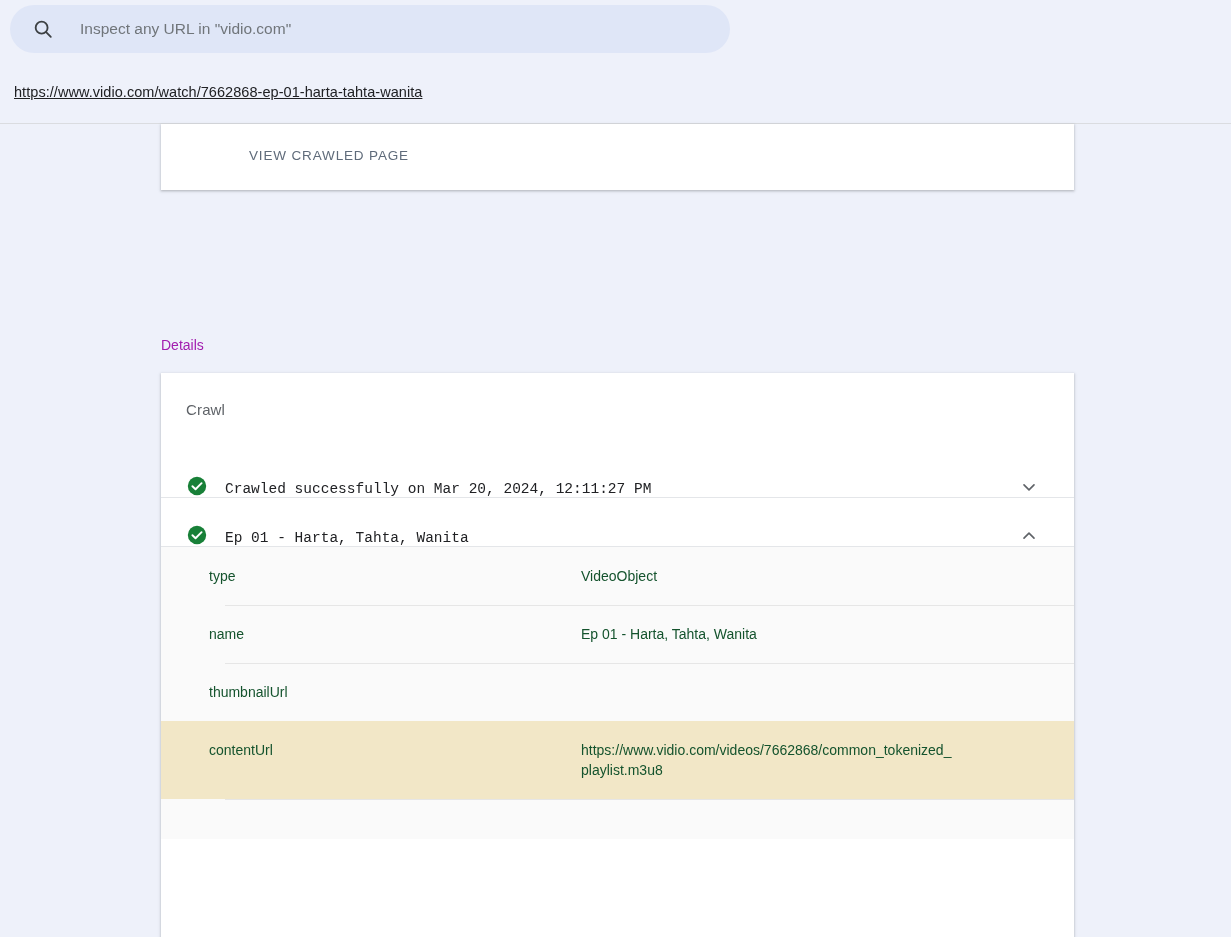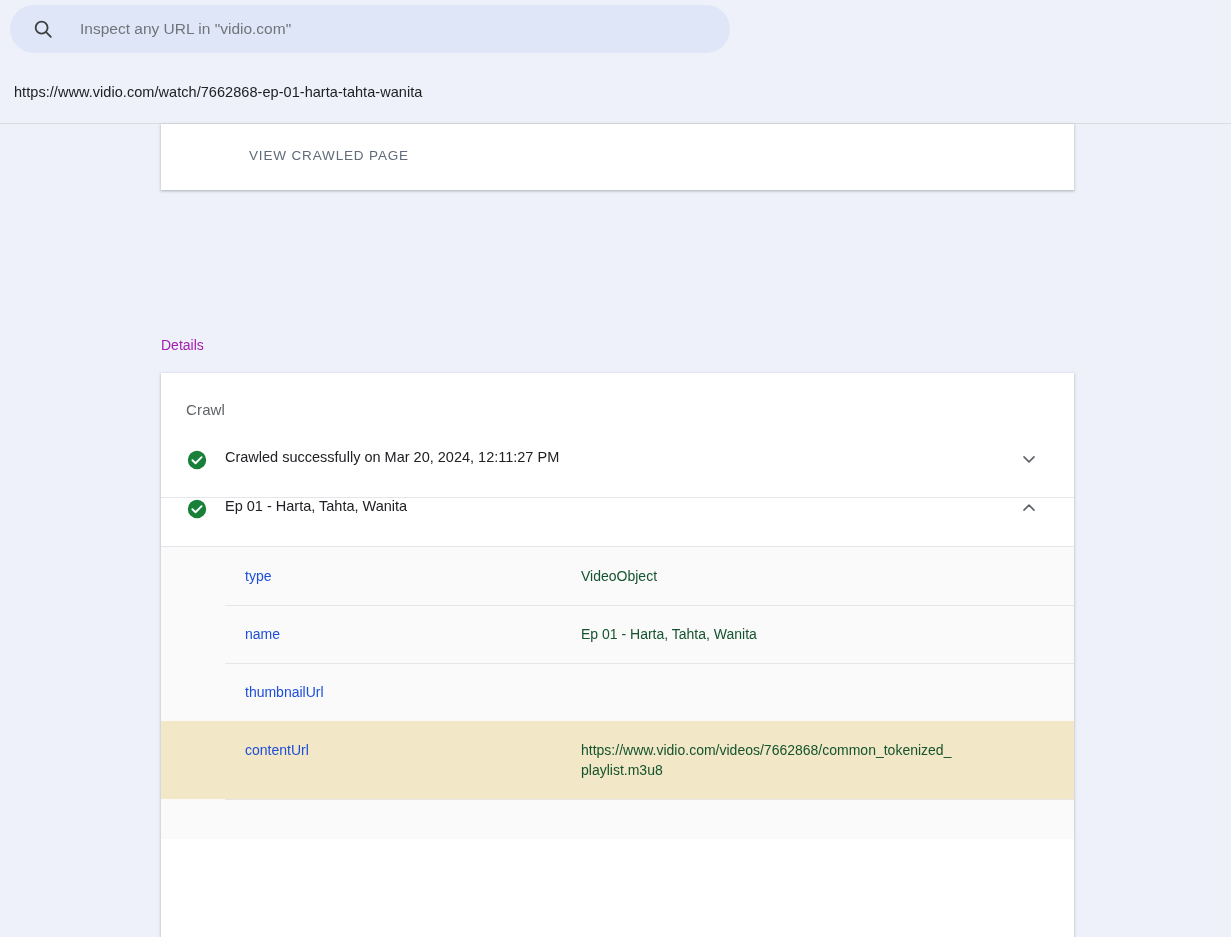--- a/index.html
+++ b/index.html
@@ -53,20 +53,21 @@
   #search-input::placeholder { color: #70757a; }
 
   #inspected-url {
     position: absolute;
     left: 14px;
     top: 84px;
     font-size: 14.5px;
     color: #202124;
     letter-spacing: 0.05px;
     white-space: nowrap;
+    text-decoration: underline;
   }
 
   #top-divider {
     position: absolute;
     left: 0;
     top: 123px;
     width: 1231px;
     height: 1px;
     background: #dadce0;
   }
@@ -136,24 +137,25 @@
 
   .section-header-row .section-title {
     position: absolute;
     left: 25px;
     top: 28px;
   }
 
   .status-row {
     position: relative;
     display: flex;
-    align-items: flex-start;
+    align-items: flex-end;
     height: 48px;
     cursor: pointer;
     padding: 0 25px 0 25px;
+    font-family: Liberation Mono, monospace;
   }
 
   .status-icon {
     width: 22px;
     height: 22px;
     flex: 0 0 auto;
     display: block;
   }
 
   .status-text {
@@ -202,23 +204,23 @@
     top: 0;
     height: 1px;
     background: #e6e6e6;
   }
   .detail-row:first-child .row-divider { display: none; }
   .detail-row.highlighted .row-divider { background: transparent; }
 
   .detail-key {
     width: 420px;
     flex: 0 0 auto;
-    padding-left: 84px;
+    padding-left: 48px;
     font-size: 14px;
-    color: #1d4ed8;
+    color: #14532d;
     line-height: 20px;
   }
 
   .detail-value {
     flex: 1 1 auto;
     padding-right: 28px;
     font-size: 14px;
     color: #14532d;
     line-height: 20px;
     word-break: break-all;

